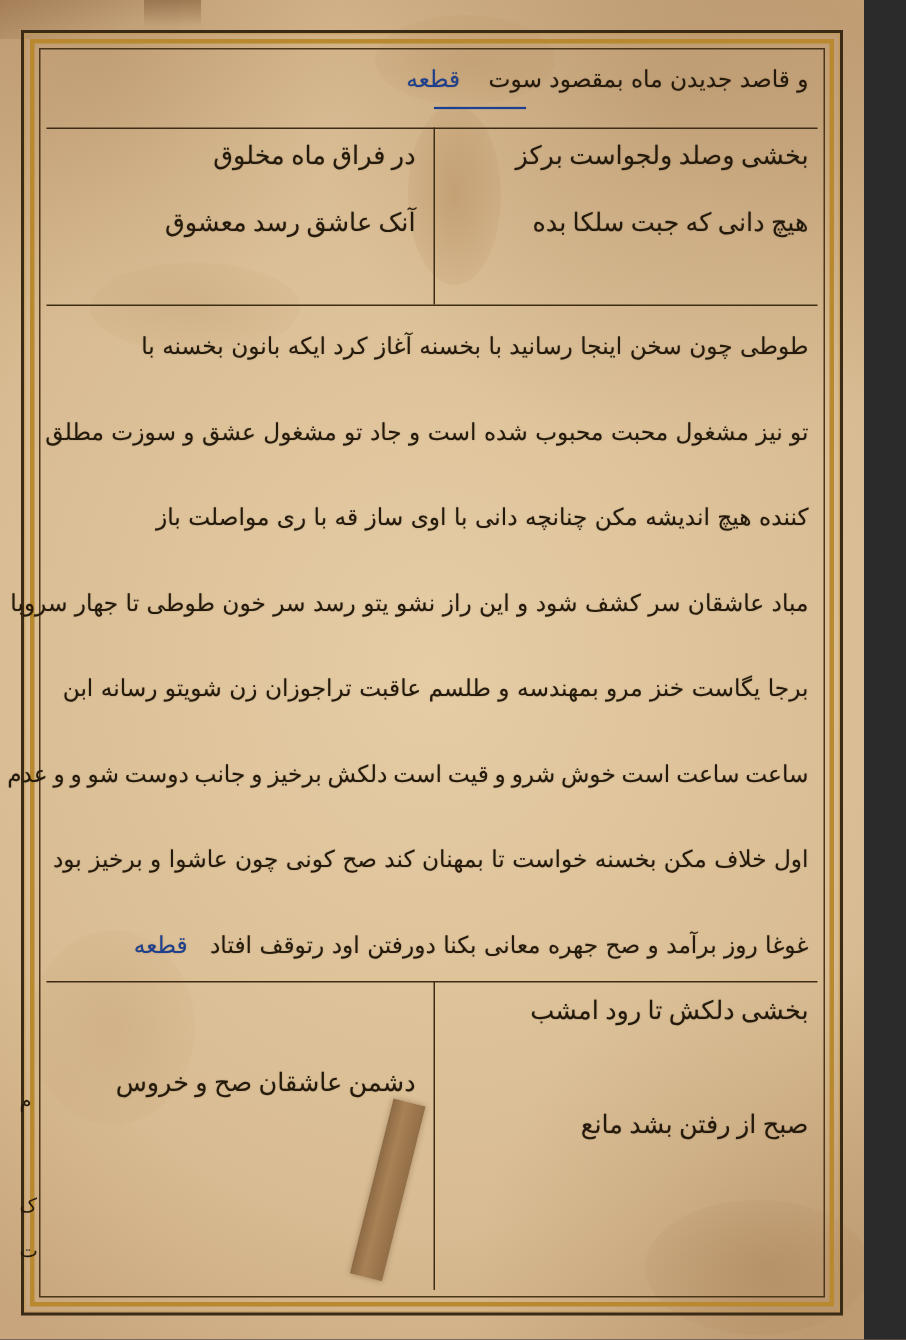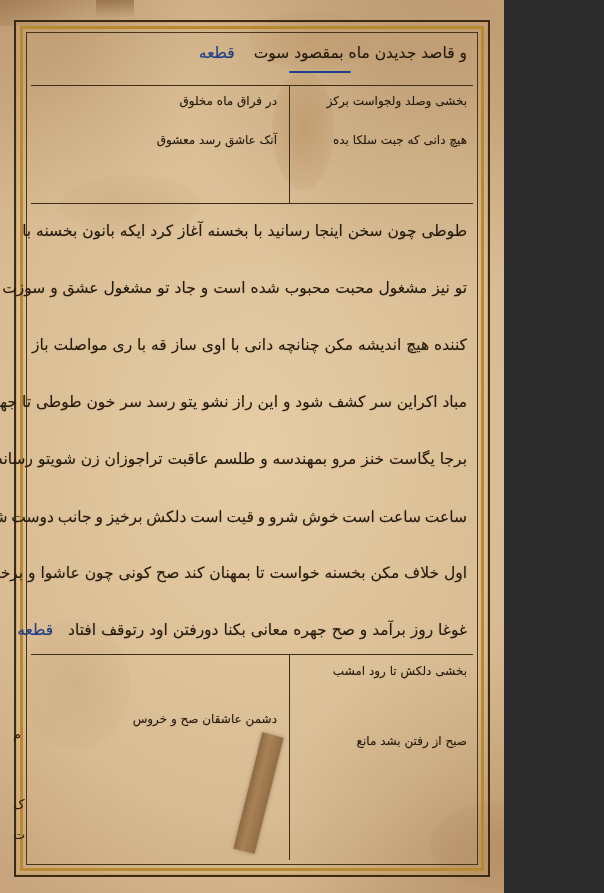--- a/index.html
+++ b/index.html
@@ -2,21 +2,21 @@
 <html><head>
 <meta charset="utf-8">
 <style>
   html, body {
     margin: 0;
     padding: 0;
     background: #2b2b2b;
   }
   #page {
     position: relative;
-    width: 504px;
+    width: 576px;
     height: 893px;
     overflow: hidden;
     background: #c8a882;
     font-family: "DejaVu Serif", serif;
   }
   
   .paper {
     position: absolute;
     inset: 0;
     background:
@@ -118,21 +118,21 @@
     text-align: right;
     direction: rtl;
     color: #241a0c;
     font-family: "DejaVu Sans", sans-serif;
     font-size: 15.5px;
     line-height: 1.1;
     white-space: nowrap;
     letter-spacing: 0.2px;
     text-shadow: 0 0 1px rgba(60,40,15,0.35);
   }
-  .aline.small { font-size: 12px; }
+  .aline.small { font-size: 17px; font-family: Liberation Serif, serif; }
 
   
   .rubric {
     color: #1c3f8f;
     font-family: "DejaVu Sans", sans-serif;
   }
   .rubric-underline {
     position: absolute;
     height: 0;
     border-top: 2px solid #1c3f8f;
@@ -193,21 +193,21 @@
     </div>
 
     <div class="cell" style="left:6px; top:58px; width:240px;">
       <div class="aline small">در فراق ماه مخلوق</div>
       <div class="aline small" style="margin-top:26px;">آنک عاشق رسد معشوق</div>
     </div>
 
     <div class="aline" style="top:186px;">طوطی چون سخن اینجا رسانید با بخسنه آغاز کرد ایکه بانون بخسنه با</div>
     <div class="aline" style="top:243px;">تو نیز مشغول محبت محبوب شده است و جاد تو مشغول عشق و سوزت مطلق</div>
     <div class="aline" style="top:300px;">کننده هیچ اندیشه مکن چنانچه دانی با اوی ساز قه با ری مواصلت باز</div>
-    <div class="aline" style="top:357px;">مباد اکراین سر کشف شود و این راز نشو یتو رسد سر خون طوطی تا جهار سروبا</div>
+    <div class="aline" style="top:357px;">مباد عاشقان سر کشف شود و این راز نشو یتو رسد سر خون طوطی تا جهار سروبا</div>
     <div class="aline" style="top:414px;">برجا یگاست خنز مرو بمهندسه و طلسم عاقبت تراجوزان زن شویتو رسانه ابن</div>
     <div class="aline" style="top:471px;font-family:Liberation Serif, serif;">ساعت ساعت است خوش شرو و قیت است دلکش برخیز و جانب دوست شو و و عدم</div>
     <div class="aline" style="top:528px;">اول خلاف مکن بخسنه خواست تا بمهنان کند صح کونی چون عاشوا و برخیز بود</div>
 
     <div class="aline" style="top:585px;">
       <span>غوغا روز برآمد و صح جهره معانی بکنا دورفتن اود رتوقف افتاد</span>
       <span class="rubric" style="margin-right:10px;">قطعه</span>
     </div>
 
     <div class="rule" style="top:617px;"></div>

